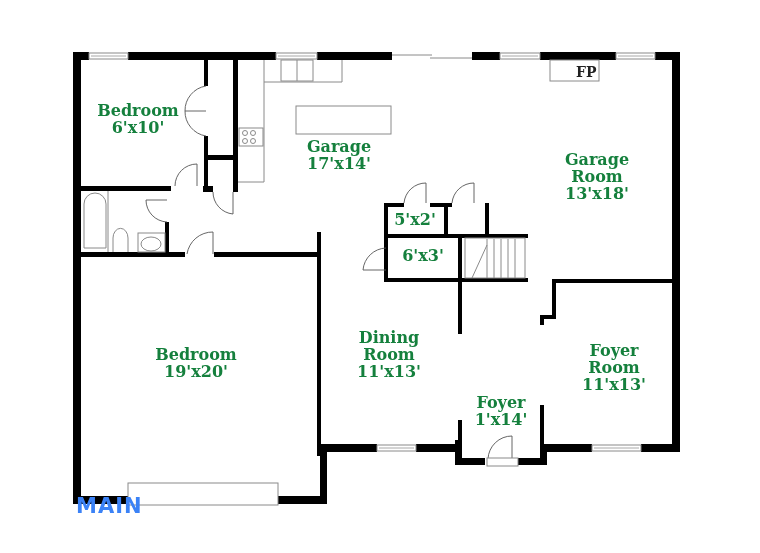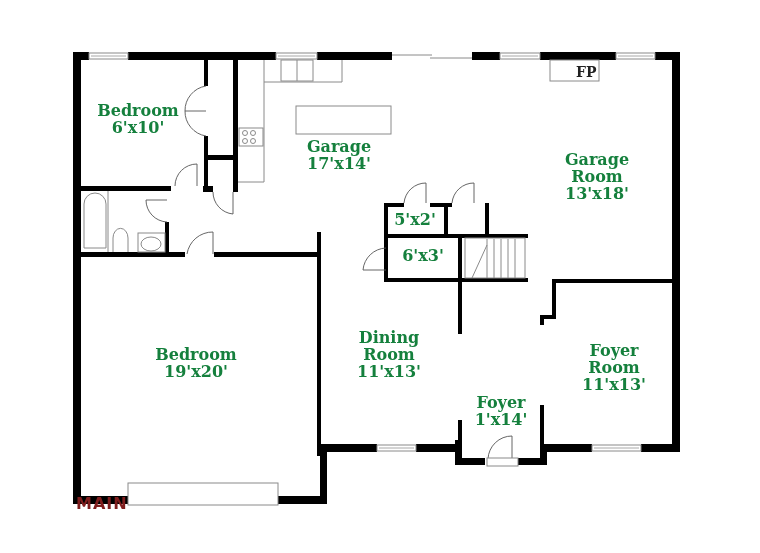--- a/index.html
+++ b/index.html
@@ -23,21 +23,21 @@
   }
   .label span { display: block; }
   .fp {
     position: absolute; left: 576px; top: 64px;
     font-family: "DejaVu Serif", "Liberation Serif", serif;
     font-size: 14px; font-weight: bold; color: #222;
   }
   .watermark {
     position: absolute; left: 76px; top: 494px;
     font-family: "DejaVu Sans", "Liberation Sans", sans-serif;
-    font-weight: bold; font-size: 16px; color: #7f1d1d;
+    font-weight: bold; font-size: 21px; color: #3b82f6;
     letter-spacing: 1px;
   }
 </style>
 </head>
 <body>
 
 <svg class="plan" viewBox="0 0 760 553" xmlns="http://www.w3.org/2000/svg">
 
   <g>
 

